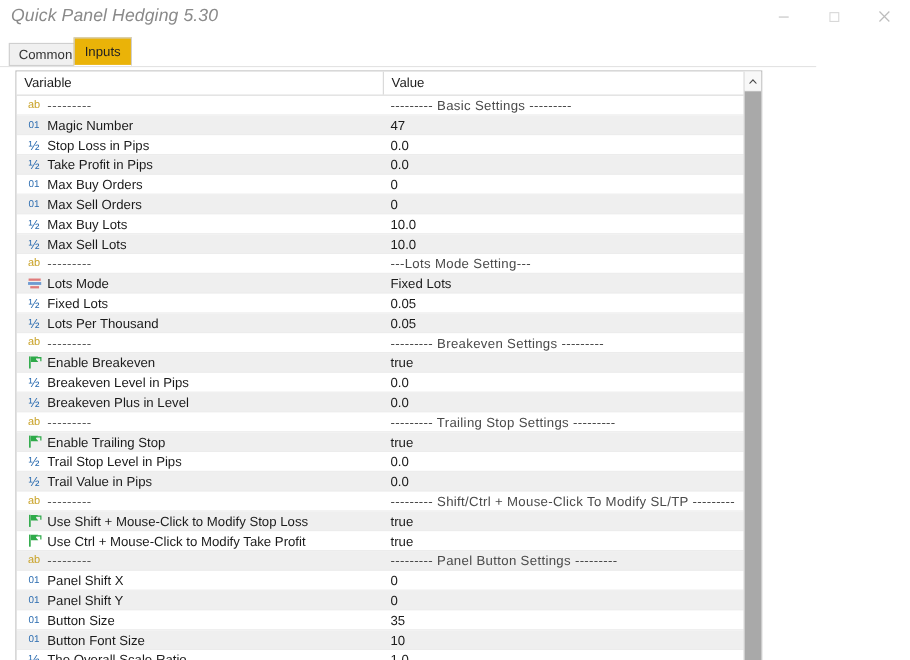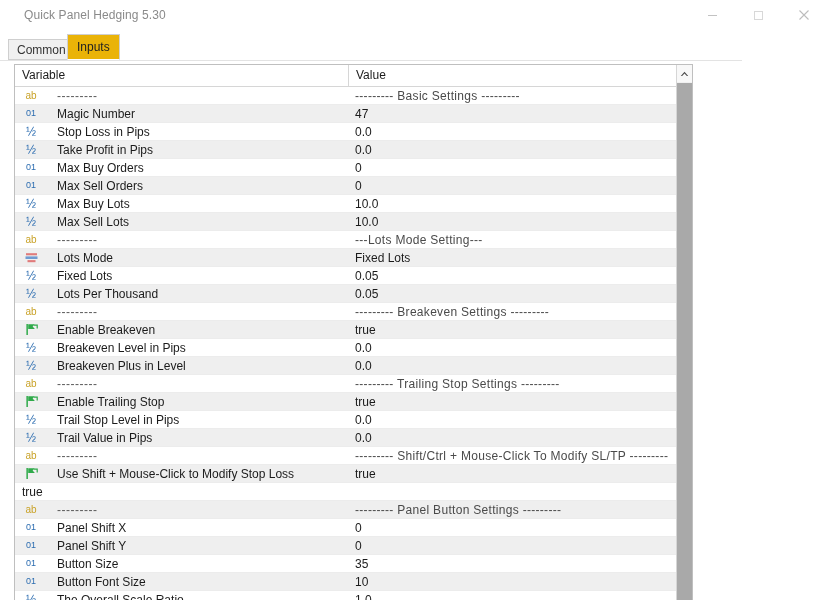--- a/index.html
+++ b/index.html
@@ -23,25 +23,26 @@
   .titlebar {
     position: absolute;
     left: 0; top: 0;
     width: 827px;
     height: 30px;
     background: #ffffff;
     display: flex;
     align-items: center;
   }
   .title-text {
-    margin-left: 24px;
-    font-size: 12px;
+    margin-left: 10px;
+    font-size: 16px;
     color: #8a8a8a;
     letter-spacing: .1px;
     white-space: nowrap;
+    font-style: italic;
   }
   .winbtns {
     margin-left: auto;
     display: flex;
     height: 30px;
   }
   .winbtn {
     width: 46px;
     height: 30px;
     display: flex;
@@ -169,21 +170,21 @@
     text-overflow: clip;
   }
   .label.sep { color: #5a5a5a; letter-spacing: .5px; }
   .cell-val.sep { color: #4a4a4a; letter-spacing: .3px; }
 
   
   .ticon {
     flex: 0 0 20px;
     width: 20px;
     height: 14px;
-    margin-right: 16px;
+    margin-right: 2px;
     display: flex;
     align-items: center;
     justify-content: center;
     font-size: 10px;
     line-height: 1;
     font-family: "Liberation Sans", sans-serif;
   }
   .ticon.t-string { color: #c9a227; font-size: 10px; font-weight: 400; }
   .ticon.t-int    { color: #2b6cb0; font-size: 9px;  font-weight: 400; }
   .ticon.t-double { color: #2b6cb0; font-size: 12px; }
@@ -435,20 +436,30 @@
                 <rect x="1.4" y="1" width="1.5" height="11" fill="#2faa4a"></rect>
                 <path d="M3.2 1.2 L9.6 1.2 L7.6 3.6 L9.9 6.1 L3.2 6.1 Z" fill="#2faa4a"></path>
                 <path d="M8.6 2.2 L12.2 2.2 L12.2 5.4" fill="none" stroke="#2faa4a" stroke-width="1.2"></path>
               </svg>
             </span>
             <span class="label">Use Shift + Mouse-Click to Modify Stop Loss</span>
           </div>
           <div class="cell-val">true</div>
         </div>
         <div class="row">
+          <div class="cell-var">
+            <span class="ticon t-bool">
+              <svg width="13" height="13" viewBox="0 0 13 13">
+                <rect x="1.4" y="1" width="1.5" height="11" fill="#2faa4a"></rect>
+                <path d="M3.2 1.2 L9.6 1.2 L7.6 3.6 L9.9 6.1 L3.2 6.1 Z" fill="#2faa4a"></path>
+                <path d="M8.6 2.2 L12.2 2.2 L12.2 5.4" fill="none" stroke="#2faa4a" stroke-width="1.2"></path>
+              </svg>
+            </span>
+            <span class="label">Use Ctrl  + Mouse-Click to Modify Take Profit</span>
+          </div>
           <div class="cell-val">true</div>
         </div>
         <div class="row alt">
           <div class="cell-var">
             <span class="ticon t-string">ab</span>
             <span class="label sep">---------</span>
           </div>
           <div class="cell-val sep">--------- Panel Button Settings ---------</div>
         </div>
         <div class="row">

